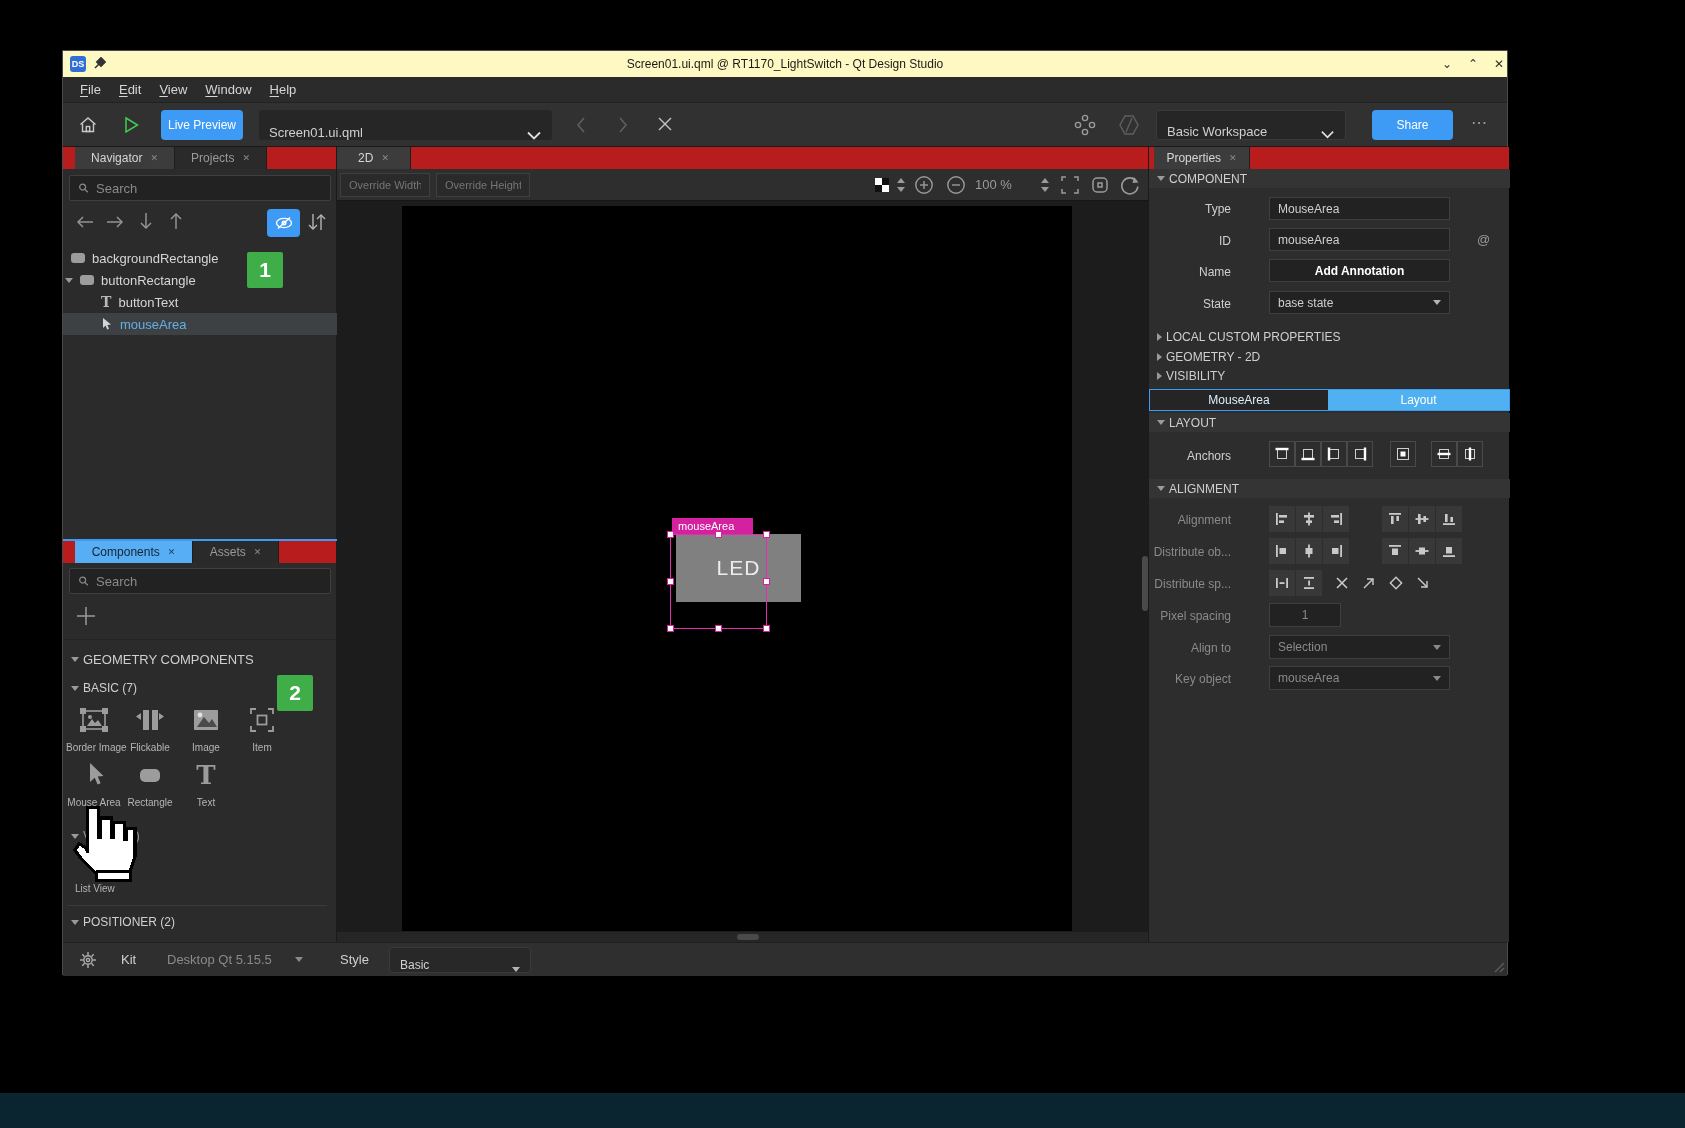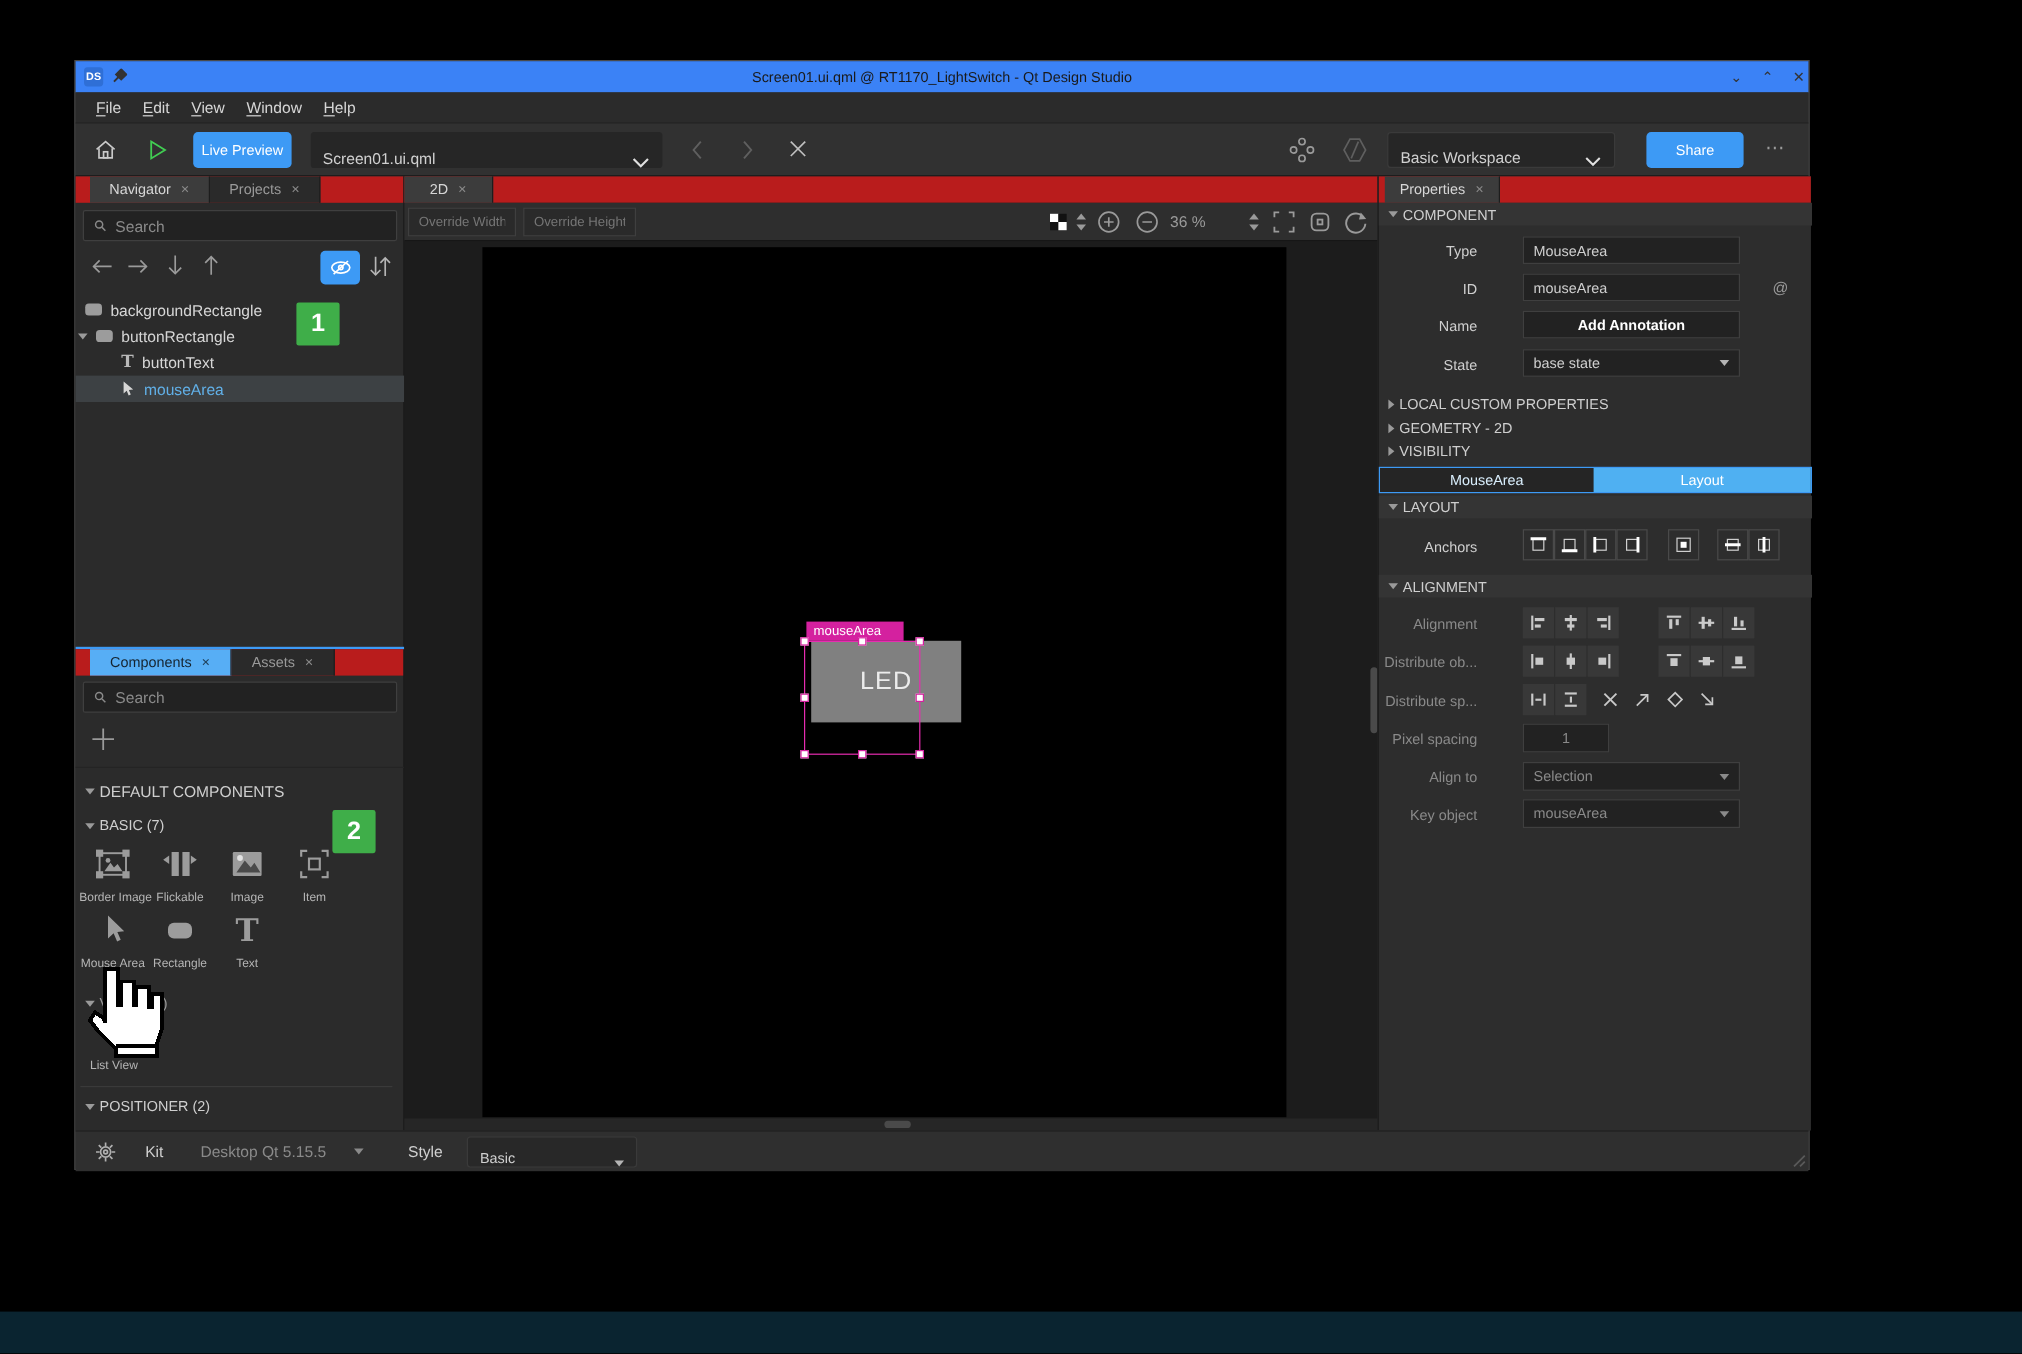--- a/index.html
+++ b/index.html
@@ -2,21 +2,21 @@
 <html><head>
 <meta charset="utf-8">
 <style>
   *{box-sizing:border-box;margin:0;padding:0}
   html,body{background:#000}
   body{font-family:"Liberation Sans","DejaVu Sans",sans-serif;color:#d0d0d0}
   .screen{position:relative;width:1685px;height:1128px;background:#000;overflow:hidden}
   .abs{position:absolute}
   .window{left:62px;top:50px;width:1446px;height:925px;background:#2b2b2b;border:1px solid #4a4a4a}
   
-  .titlebar{left:0;top:0;width:100%;height:26px;background:#3b82f6;color:#1a1a1a}
+  .titlebar{left:0;top:0;width:100%;height:26px;background:#fef9c3;color:#1a1a1a}
   .ds-logo{left:7px;top:5px;width:16px;height:16px;background:#2f6fd6;border-radius:3px;color:#fff;font-size:9px;font-weight:bold;display:flex;align-items:center;justify-content:center}
   .win-title{left:0;top:0;width:100%;height:26px;display:flex;align-items:center;justify-content:center;font-size:12px}
   .win-ctrl{top:0;height:26px;width:24px;display:flex;align-items:center;justify-content:center;color:#333;font-size:12px}
   
   .menubar{left:0;top:26px;width:100%;height:26px;background:#2b2b2b;border-bottom:1px solid #222;display:flex;align-items:center;padding-left:8px}
   .menu-item{padding:0 9px;font-size:13px;color:#d6d6d6}
   .menu-item u{text-decoration:underline;text-underline-offset:2px}
   
   .toolbar{left:0;top:52px;width:100%;height:44px;background:#313131;border-bottom:1px solid #1a1a1a}
   .btn-blue{background:#3d9af5;color:#fff;border-radius:4px;display:flex;align-items:center;justify-content:center;font-size:12px}
@@ -256,21 +256,21 @@
       <svg class="abs" style="left:12px;top:458px" width="22" height="22" viewBox="0 0 22 22">
             <g stroke="#9a9a9a" stroke-width="1.5">
               <line x1="11" y1="2" x2="11" y2="20"></line>
               <line x1="2" y1="11" x2="20" y2="11"></line>
             </g>
           </svg>
       <div class="abs" style="left:0;top:492px;width:274px;height:1px;background:#242424"></div>
 
       <div class="abs sechdr" style="left:8px;top:505px">
         <span class="car"></span>
-        <span style="font-size:13px">DEFAULT COMPONENTS</span>
+        <span style="font-size:13px">GEOMETRY COMPONENTS</span>
       </div>
       <div class="abs sechdr" style="left:8px;top:534px">
         <span class="car"></span>
         <span>BASIC (7)</span>
       </div>
       <div class="abs badge" style="left:214px;top:528px">2</div>
 
       <div class="comp-cell" style="left:3px;top:558px">
         <svg width="30" height="30" viewBox="0 0 30 30">
               <g fill="#9c9c9c">
@@ -383,21 +383,21 @@
                 <line x1="10" y1="6" x2="10" y2="14"></line>
                 <line x1="6" y1="10" x2="14" y2="10"></line>
               </g>
             </svg>
         <svg class="abs" style="left:609px;top:6px" width="20" height="20" viewBox="0 0 20 20">
               <g fill="none" stroke="#9a9a9a" stroke-width="1.4">
                 <circle cx="10" cy="10" r="8.2"></circle>
                 <line x1="6" y1="10" x2="14" y2="10"></line>
               </g>
             </svg>
-        <div class="abs" style="left:638px;top:8px;font-size:13px;color:#9a9a9a">36 %</div>
+        <div class="abs" style="left:638px;top:8px;font-size:13px;color:#9a9a9a">100 %</div>
         <svg class="abs" style="left:703px;top:8px" width="10" height="16" viewBox="0 0 10 16">
               <polygon points="5,1 9,6 1,6" fill="#9a9a9a"></polygon>
               <polygon points="5,15 9,10 1,10" fill="#9a9a9a"></polygon>
             </svg>
         <svg class="abs" style="left:723px;top:6px" width="20" height="20" viewBox="0 0 20 20">
               <g fill="none" stroke="#9a9a9a" stroke-width="1.5">
                 <polyline points="2,6 2,2 6,2"></polyline>
                 <polyline points="14,2 18,2 18,6"></polyline>
                 <polyline points="18,14 18,18 14,18"></polyline>
                 <polyline points="6,18 2,18 2,14"></polyline>

